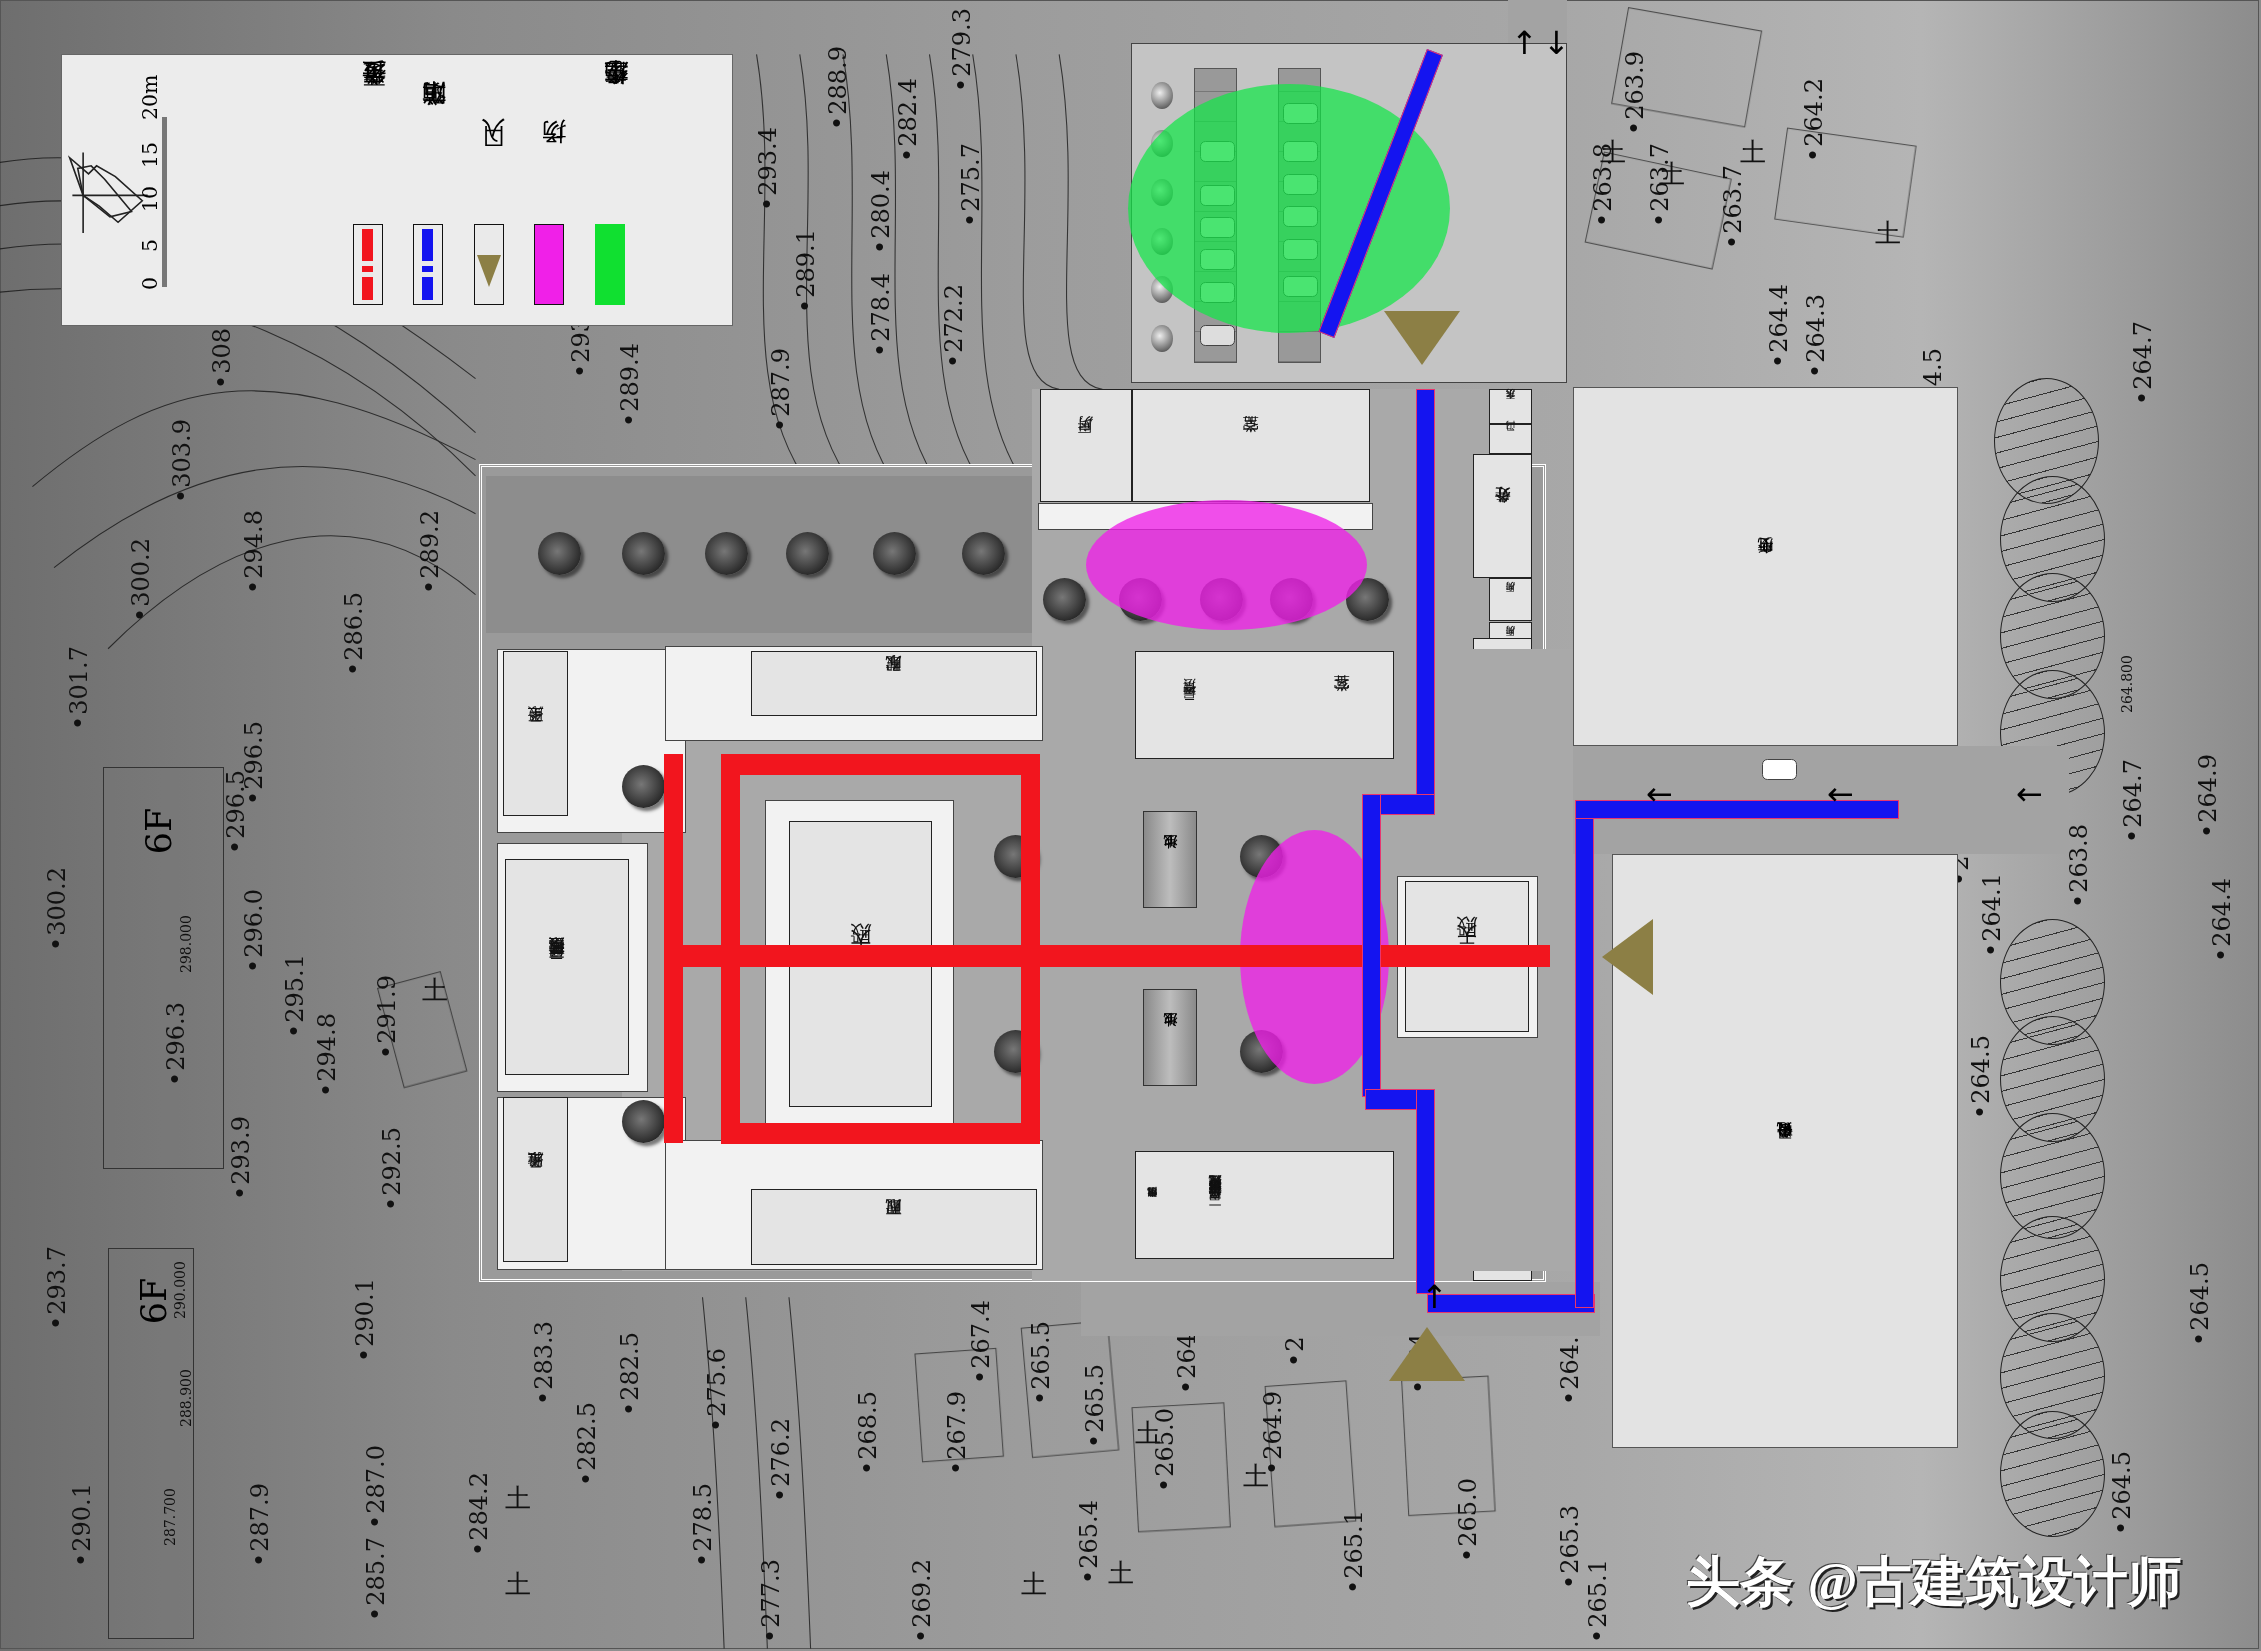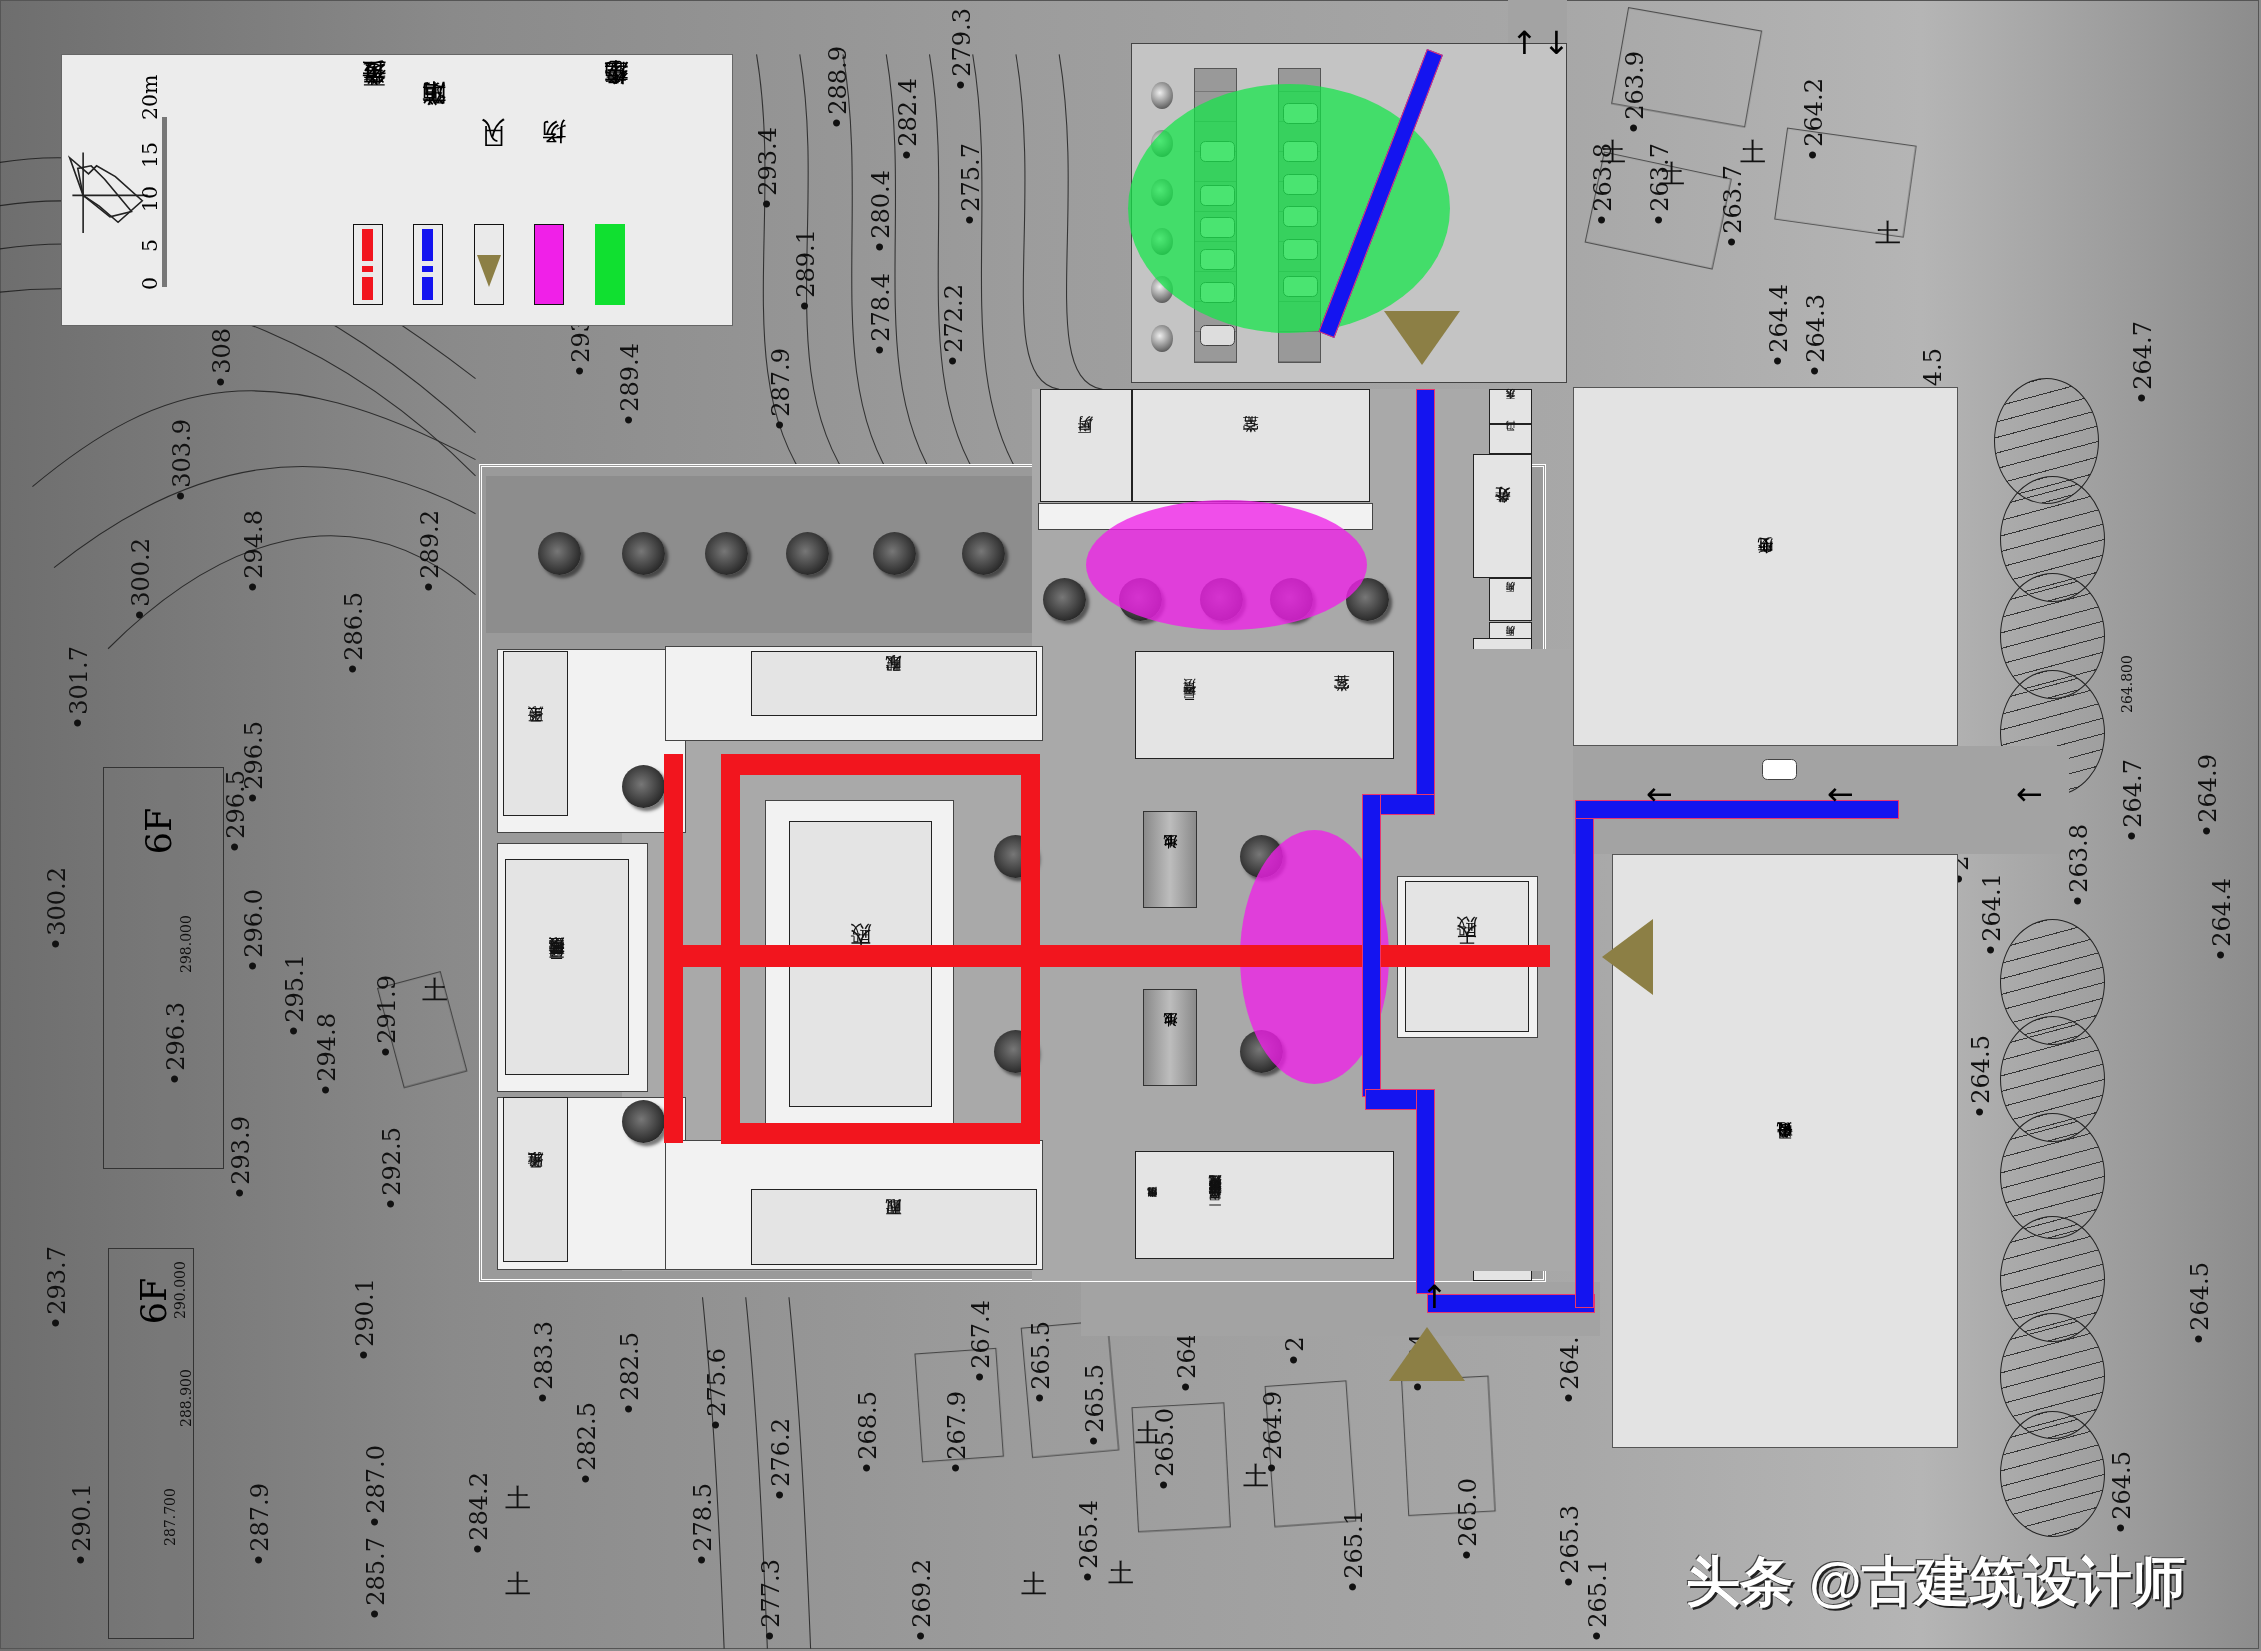--- a/index.html
+++ b/index.html
@@ -41,21 +41,21 @@
   .plot{position:absolute;background:#e3e3e3;border:1.1px solid #555;box-sizing:border-box;}
   .plot .name{position:absolute;left:50%;top:50%;font-size:16px;writing-mode:vertical-rl;transform:translate(-50%,-50%) rotate(180deg);font-family:"DejaVu Sans",sans-serif;}
   .road{position:absolute;background:#a3a3a3;}
   
   .oval{position:absolute;border-radius:50%;}
   .seg{position:absolute;box-sizing:border-box;}
   .seg.red{background:#f2151e;}
   .seg.blue{background:#1414f0;border:1.6px solid #e8366e;}
   .tri{position:absolute;width:0;height:0;}
   .arrow{position:absolute;font-size:32px;color:#000;line-height:1;font-family:"DejaVu Sans",sans-serif;}
-  .watermark{position:absolute;left:1686px;top:1546px;font-size:54px;color:#fff;font-family:Liberation Sans, sans-serif;font-weight:bold;
+  .watermark{position:absolute;left:1686px;top:1546px;font-size:54px;color:#fff;font-family:Liberation Serif, serif;font-weight:bold;
              text-shadow:2.2px 2.2px 0 #222,-1.1px -1.1px 0 #444;white-space:nowrap;}
   .streettree{position:absolute;width:103px;height:124px;border-radius:50%;border:1.1px solid #222;
               background:repeating-linear-gradient(-15deg,transparent 0 14px,#333 14px 15px);}
 </style>
 </head>
 <body>
 
 <div class="frame"></div>
 
 <svg class="topo" width="2261" height="1652" viewBox="0 0 4184 3056">

